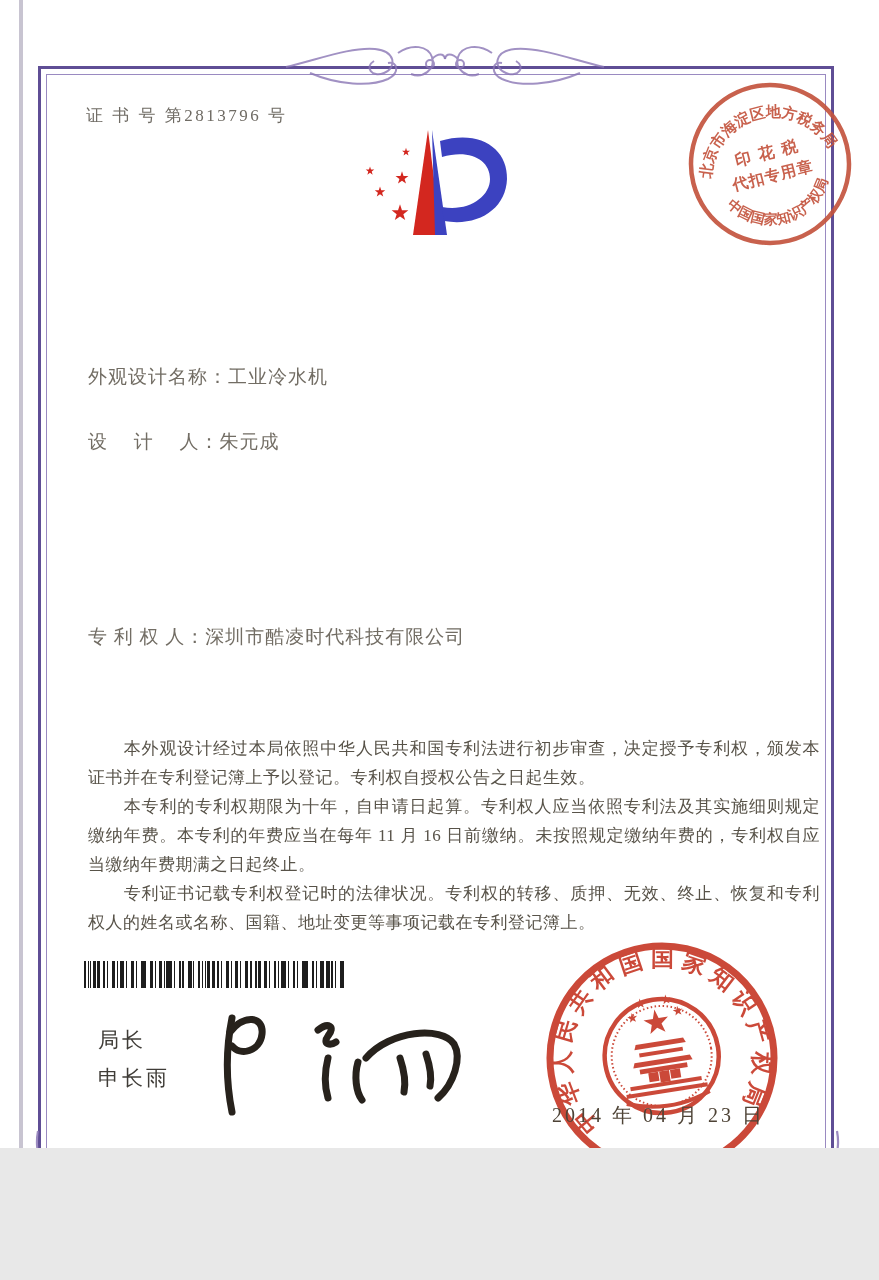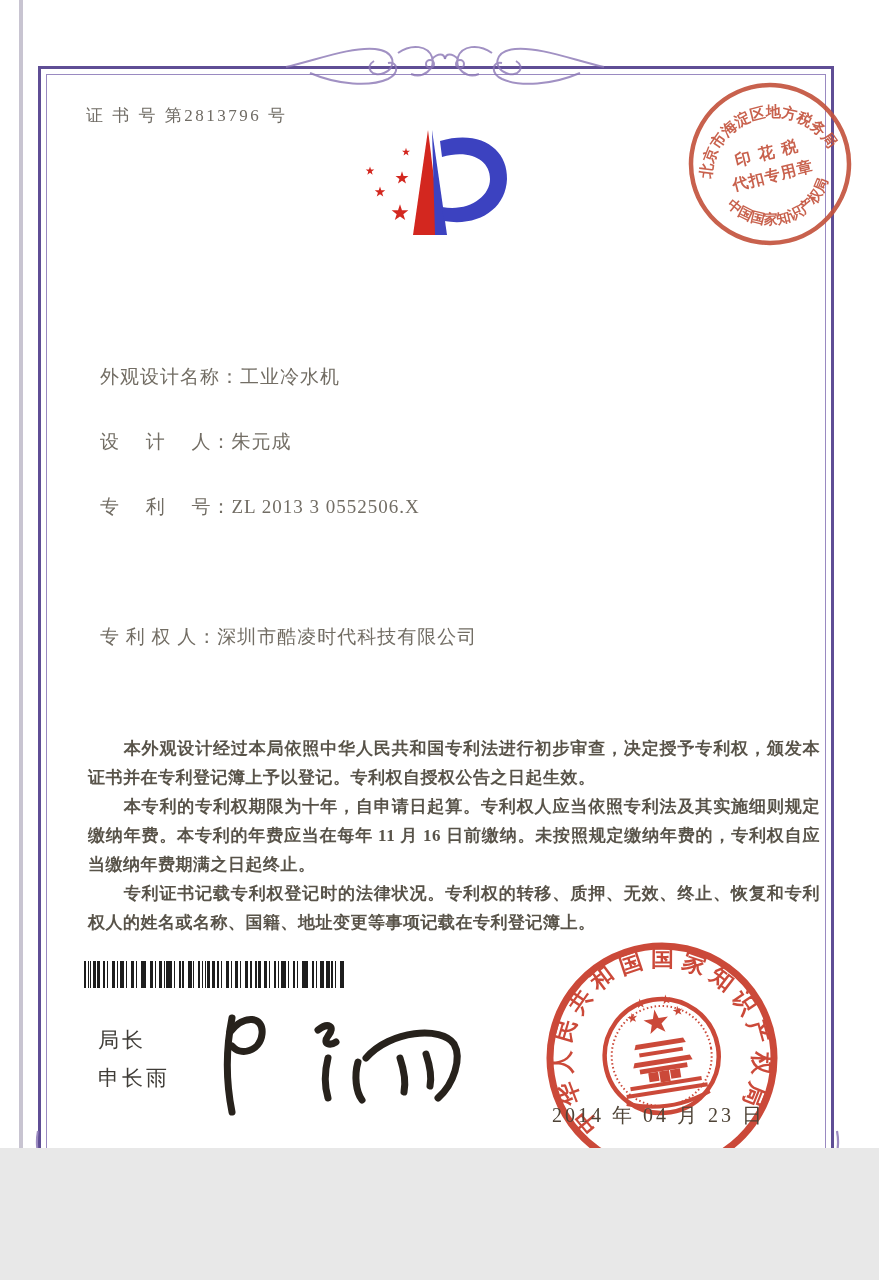--- a/index.html
+++ b/index.html
@@ -17,27 +17,27 @@
   .frame-inner{position:absolute;left:46px;top:74px;width:780px;height:1141px;
     border:1px solid #9a8ac1;box-sizing:border-box;}
   .ornament{position:absolute;pointer-events:none;}
   
   .cert-no{position:absolute;left:86px;top:104px;font-size:17px;letter-spacing:2.5px;
     color:#6f6b64;}
   .logo{position:absolute;left:350px;top:127px;width:205px;height:115px;}
   .title{position:absolute;left:38px;top:236px;width:796px;margin:0;text-align:center;
     font-size:41px;font-weight:700;letter-spacing:8px;color:#333231;}
   
-  .field{position:absolute;left:100px;font-size:19px;color:#726d64;letter-spacing:1px;
+  .field{position:absolute;left:88px;font-size:19px;color:#726d64;letter-spacing:1px;
     white-space:nowrap;}
   .f0{top:364px}.f1{top:429px}.f2{top:494px}.f3{top:559px}.f4{top:624px}.f5{top:689px}
   
   .body-text{position:absolute;left:88px;top:734px;width:732px;
     font-size:17px;line-height:29px;color:#585349;text-align:justify;letter-spacing:.5px;}
-  .body-text p{margin:0;text-indent:2.1em;font-weight:bold;}
+  .body-text p{margin:0;text-indent:2.1em;}
   
   .barcode{position:absolute;left:84px;top:961px;width:260px;height:27px;
     background-image:
       repeating-linear-gradient(90deg,#1d1d1d 0 2px,transparent 2px 4px,#1d1d1d 4px 5px,transparent 5px 9px,#1d1d1d 9px 12px,transparent 12px 14px,#1d1d1d 14px 15px,transparent 15px 19px),
       repeating-linear-gradient(90deg,transparent 0 6px,#1d1d1d 6px 7px,transparent 7px 13px,#1d1d1d 13px 16px,transparent 16px 23px);}
   
   .sig-title{position:absolute;left:98px;top:1026px;font-size:21px;color:#3f3c37;
     letter-spacing:3px;text-align:center;}
   .sig-name{position:absolute;left:98px;top:1064px;font-size:21px;color:#3f3c37;
     letter-spacing:3px;}
@@ -127,23 +127,20 @@
     <text x="86" y="103" text-anchor="middle" font-size="15.5" fill="#c4543e" font-weight="bold" letter-spacing="1">代扣专用章</text>
   </svg>
 
 
   <div class="field f0">
     <span>外观设计名称：</span><span>工业冷水机</span>
   </div>
   <div class="field f1">
     <span>设　 计　 人：</span><span>朱元成</span>
   </div>
-  <div class="field f2">
-    <span>专　 利　 号：</span><span>ZL 2013 3 0552506.X</span>
-  </div>
   <div class="field f4">
     <span>专 利 权 人：</span><span>深圳市酷凌时代科技有限公司</span>
   </div>
 
   <div class="body-text">
     <p>本外观设计经过本局依照中华人民共和国专利法进行初步审查，决定授予专利权，颁发本证书并在专利登记簿上予以登记。专利权自授权公告之日起生效。</p>
     <p>本专利的专利权期限为十年，自申请日起算。专利权人应当依照专利法及其实施细则规定缴纳年费。本专利的年费应当在每年 11 月 16 日前缴纳。未按照规定缴纳年费的，专利权自应当缴纳年费期满之日起终止。</p>
     <p>专利证书记载专利权登记时的法律状况。专利权的转移、质押、无效、终止、恢复和专利权人的姓名或名称、国籍、地址变更等事项记载在专利登记簿上。</p>
   </div>
 

